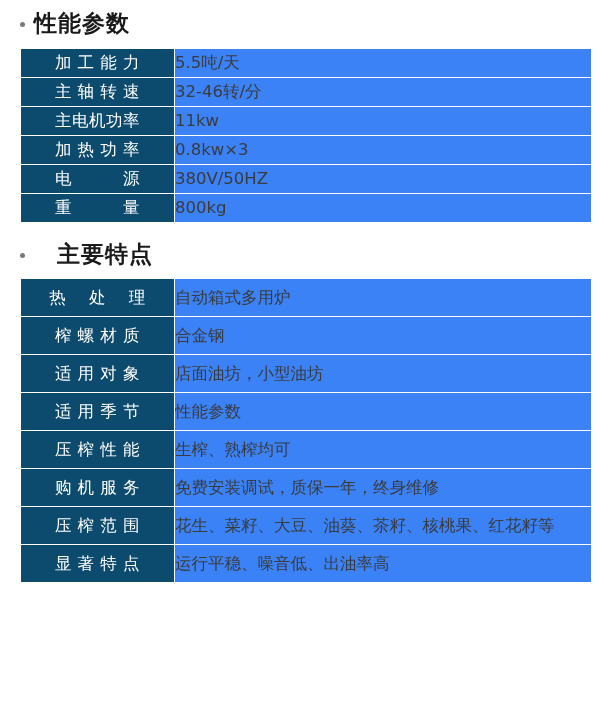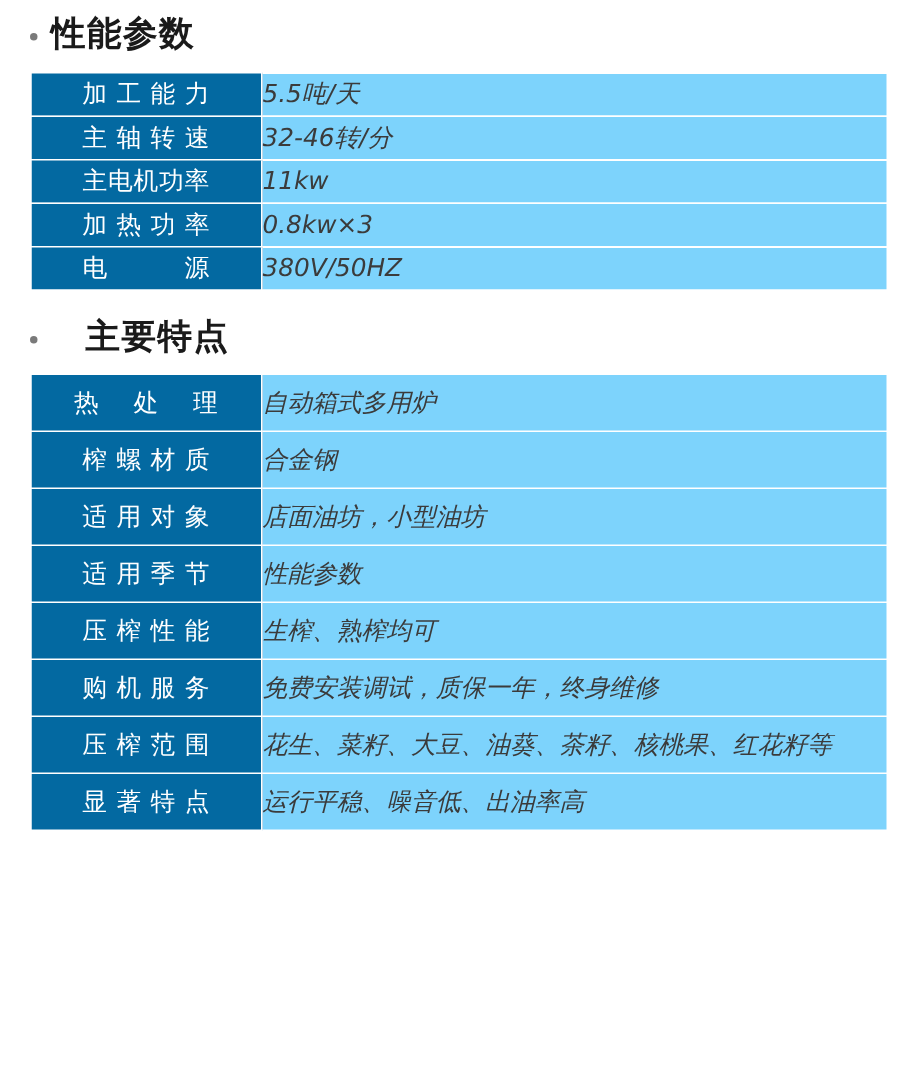--- a/index.html
+++ b/index.html
@@ -53,40 +53,39 @@
   table.spec-table tr {
     height: 30px;
   }
   table.spec-table td {
     border: 1px solid #ffffff;
     padding: 0;
     vertical-align: middle;
   }
   td.label-cell {
     width: 153px;
-    background: #0369a1;
+    background: #0c4a6e;
     color: #ffffff;
     font-size: 16.5px;
     text-align: center;
     letter-spacing: 0.5px;
     white-space: nowrap;
   }
   td.label-cell .lbl {
     display: block;
     padding: 0 6px;
   }
   td.value-cell {
-    background: #7dd3fc;
+    background: #3b82f6;
     color: #3b3b3b;
     font-size: 16.5px;
     padding-left: 10px;
     white-space: nowrap;
     overflow: hidden;
     text-overflow: ellipsis;
-    font-style: italic;
   }
   
   #table-perf tr { height: 29px; }
   #table-feature tr { height: 38px; }
   #table-feature td.label-cell { font-size: 16.5px; }
   #table-feature td.value-cell { font-size: 16.5px; }
   .heading2 { padding-top: 18px; gap: 32px; }
 </style>
 </head>
 <body>
@@ -123,20 +122,26 @@
             <span class="lbl">加 热 功 率</span>
           </td>
         <td class="value-cell">0.8kw×3</td>
       </tr>
       <tr>
         <td class="label-cell">
             <span class="lbl">电　　　源</span>
           </td>
         <td class="value-cell">380V/50HZ</td>
       </tr>
+      <tr>
+        <td class="label-cell">
+            <span class="lbl">重　　　量</span>
+          </td>
+        <td class="value-cell">800kg</td>
+      </tr>
     </tbody>
   </table>
 
   <div class="section-heading heading2">
     <span class="heading-dot"></span>
     <span class="heading-text">主要特点</span>
   </div>
 
   <table class="spec-table" id="table-feature">
     <tbody>

